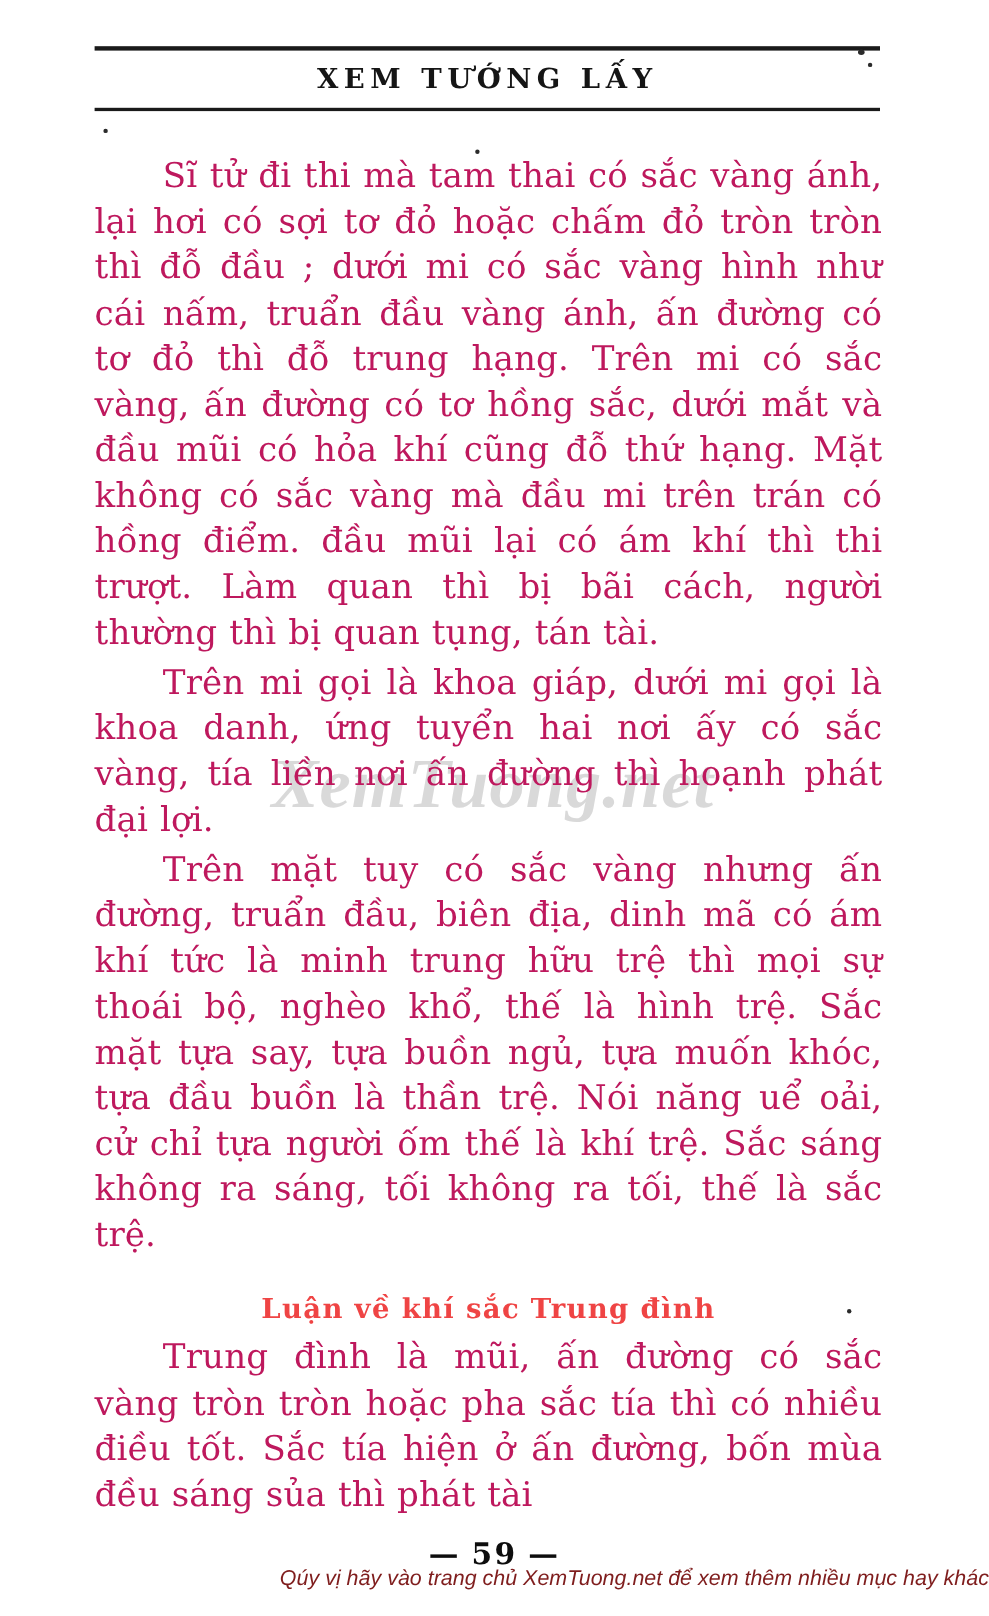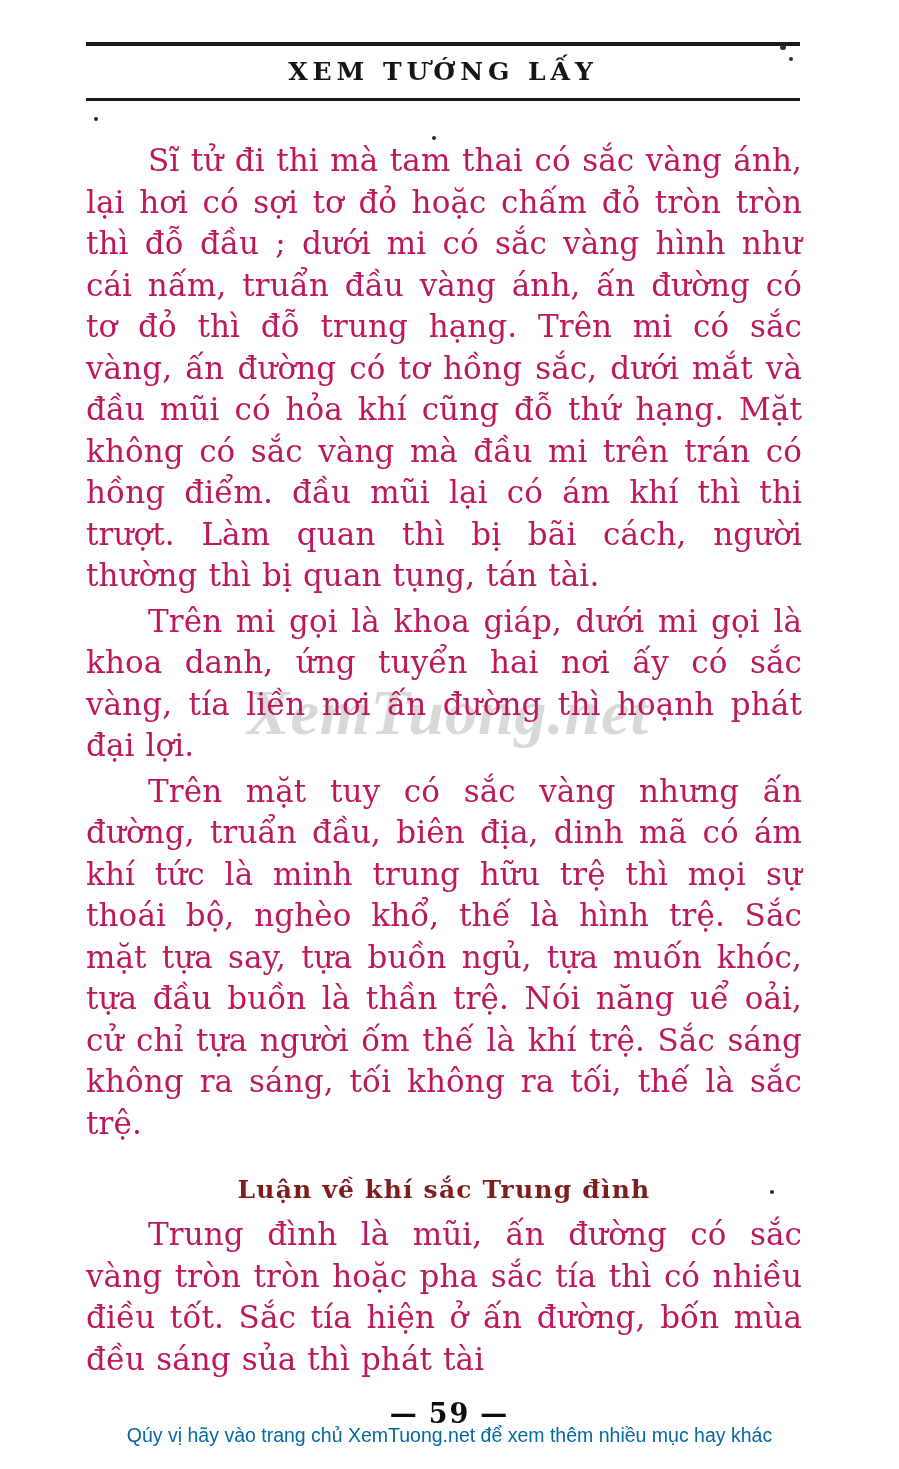--- a/index.html
+++ b/index.html
@@ -78,21 +78,21 @@
   }
   p.para:last-child { margin-bottom: 12px; }
 
   h2.section-heading {
     margin: 26px 0 4px 0;
     font-family: "DejaVu Serif", serif;
     font-weight: bold;
     font-size: 25px;
     text-align: center;
     letter-spacing: 1.2px;
-    color: #7f1d1d;
+    color: #ef4444;
     line-height: 40px;
   }
 
   
   .watermark {
     position: absolute;
     left: 98px;
     top: 676px;
     width: 700px;
     text-align: center;
@@ -121,24 +121,25 @@
   }
   .page-number .dash {
     font-weight: bold;
     padding: 0 10px;
   }
   .footer-note {
     position: absolute;
     left: 0;
     right: 0;
     top: 1424px;
-    text-align: center;
+    text-align: right;
     font-family: "Liberation Sans", sans-serif;
     font-size: 19.5px;
-    color: #0369a1;
+    color: #7f1d1d;
+    font-style: italic;
   }
 </style>
 </head>
 <body>
 
 <div class="page">
 
   <div class="header">
     <div class="rule-top"></div>
     <div class="header-title">XEM  TƯỚNG  LẤY</div>

